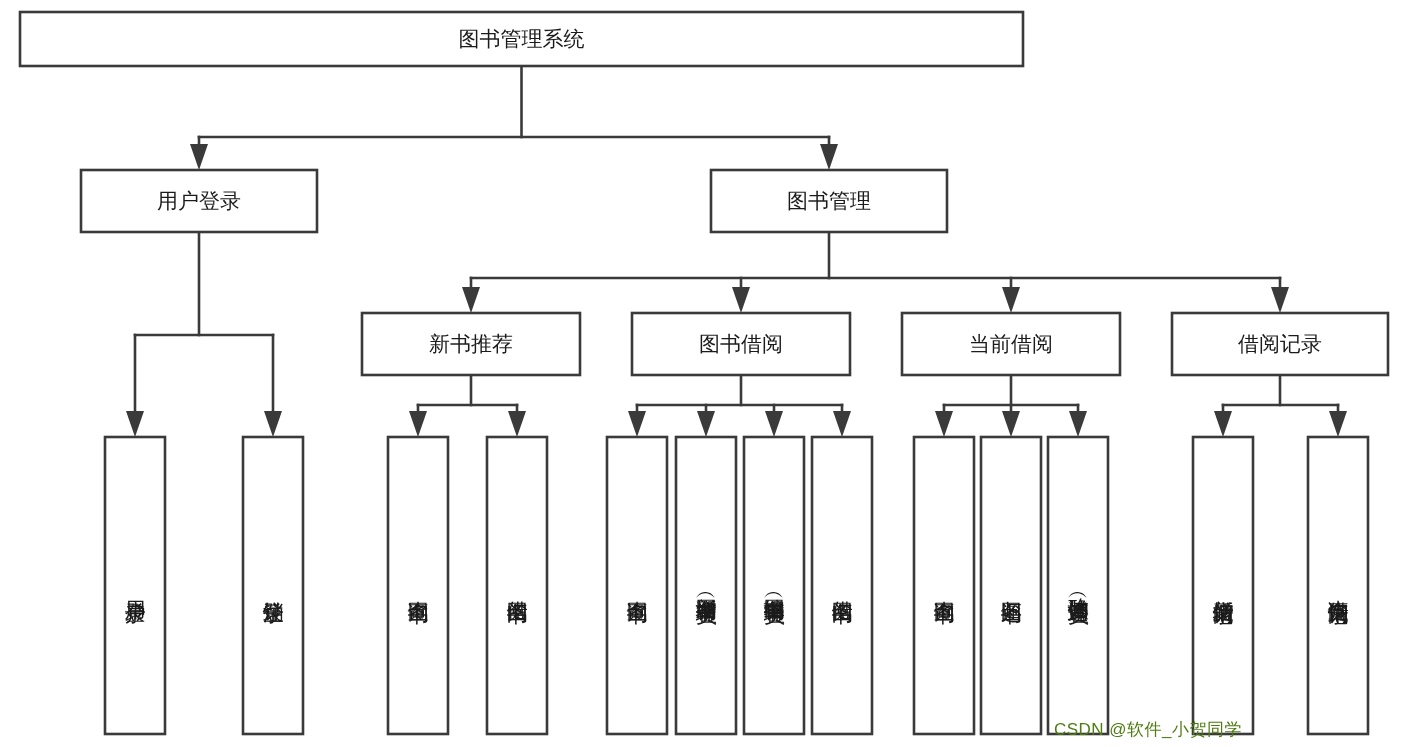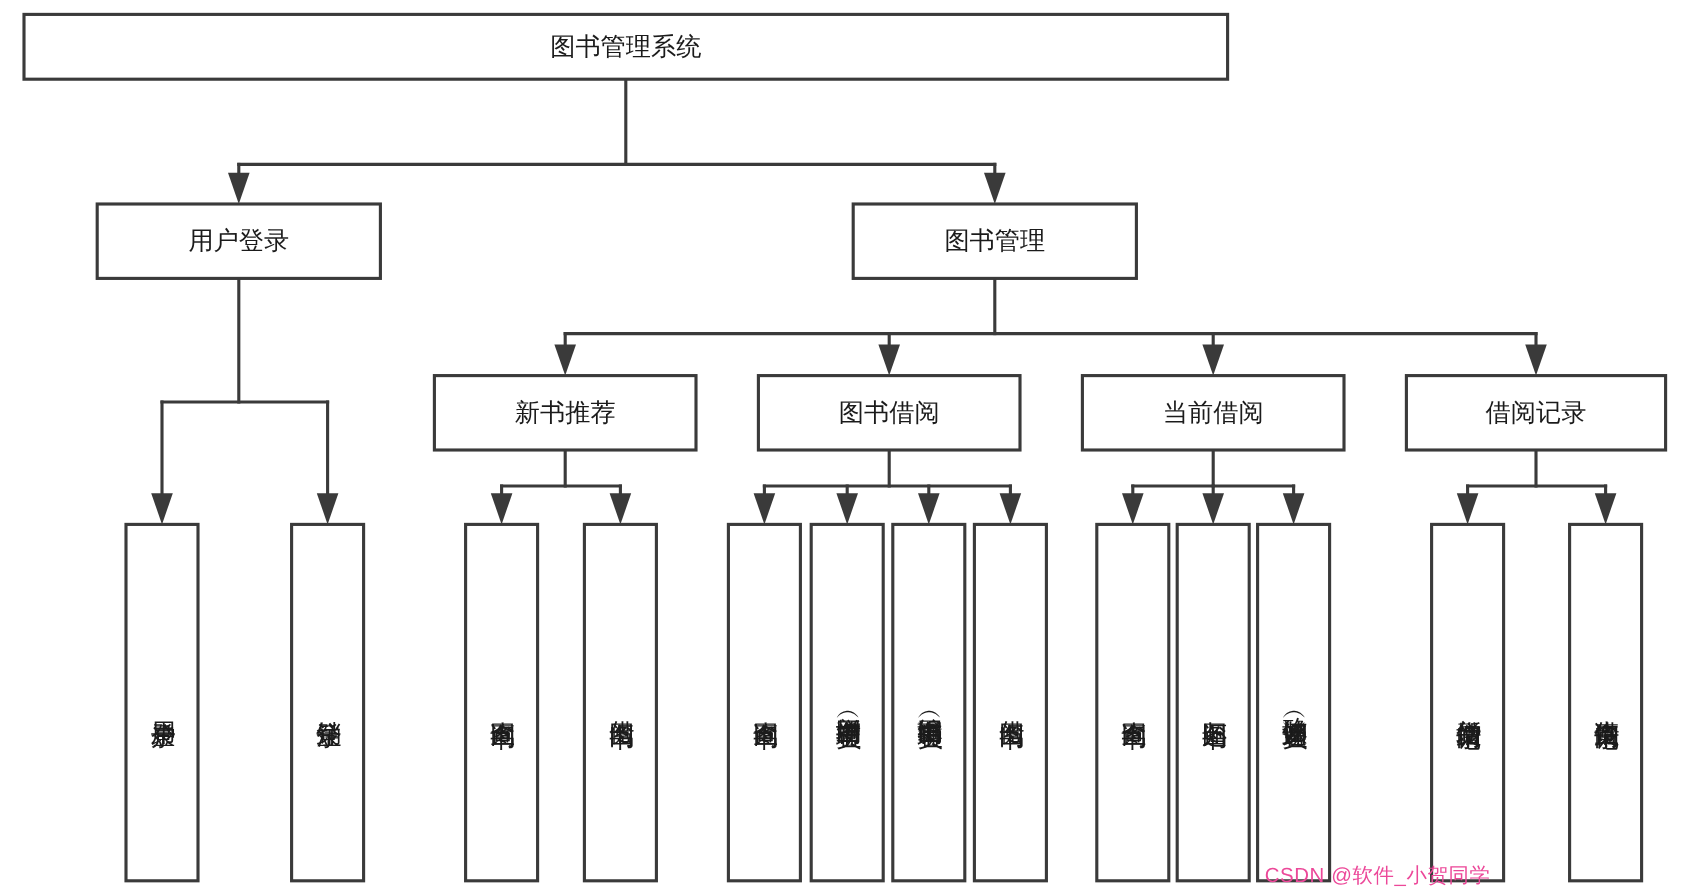--- a/index.html
+++ b/index.html
@@ -65,21 +65,21 @@
     color: #1b1b1b;
     letter-spacing: 1px;
     white-space: nowrap;
   }
   .watermark {
     position: absolute;
     right: 14px;
     bottom: 6px;
     font-family: "Liberation Sans", sans-serif;
     font-size: 17px;
-    color: #ec4899;
+    color: #4d7c0f;
     white-space: nowrap;
     letter-spacing: 0.5px;
   }
 </style>
 </head>
 <body>
 
 <div id="diagram-root">
 
   <svg id="tree-svg" viewBox="0 0 1405 747">

